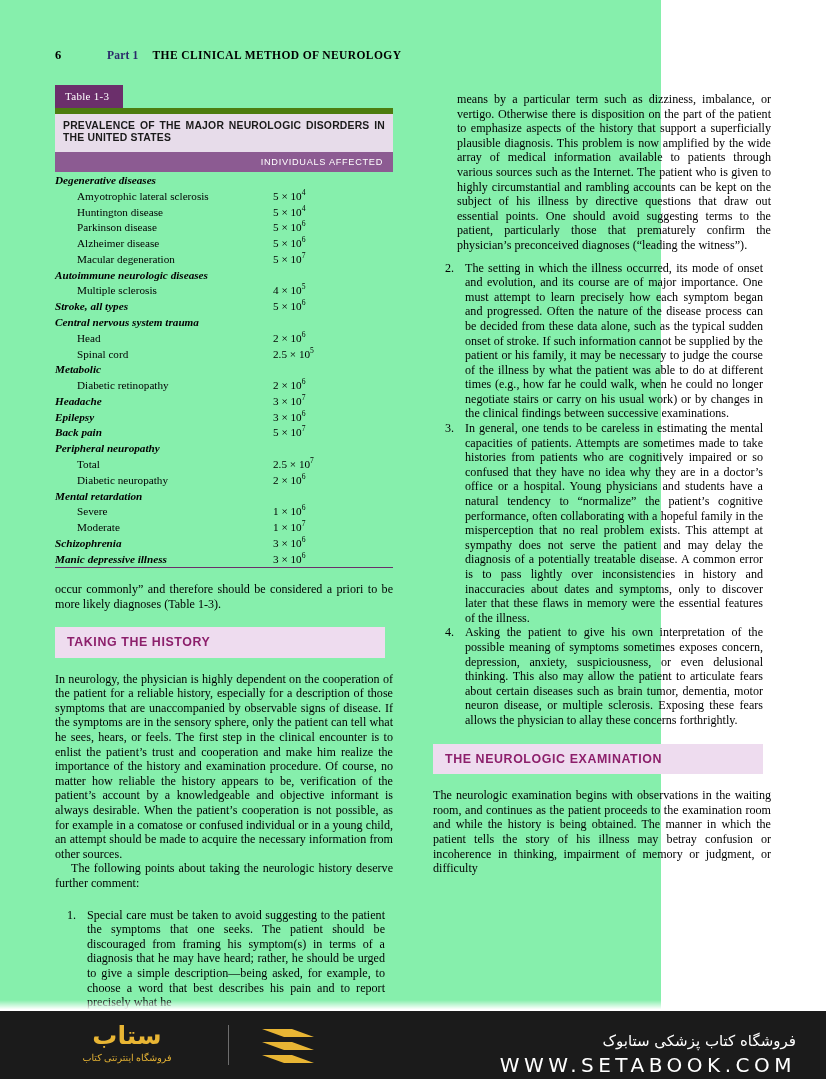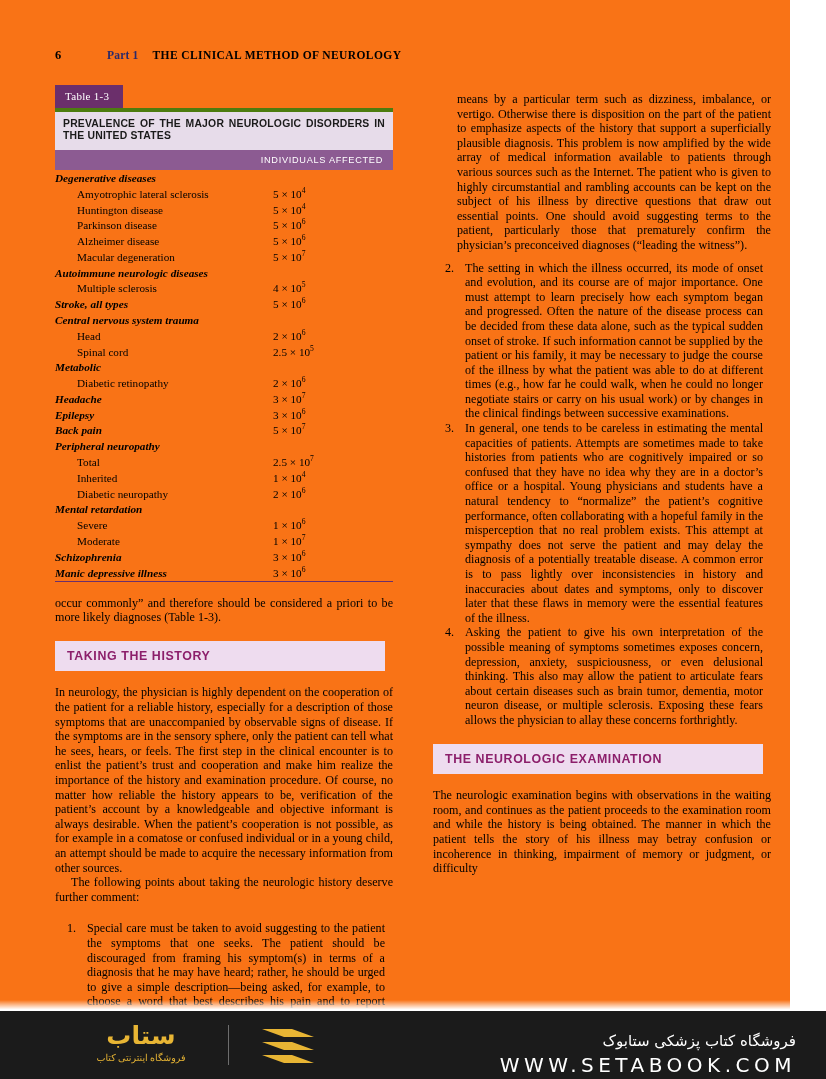--- a/index.html
+++ b/index.html
@@ -11,23 +11,23 @@
     height: 1079px;
     background: #ffffff;
     font-family: "Liberation Serif", serif;
     color: #000000;
     position: relative;
     overflow: hidden;
   }
   .page {
     position: absolute;
     left: 0; top: 0;
-    width: 790px;
+    width: 661px;
     height: 1011px;
-    background: #f97316;
+    background: #86efac;
   }
   
   .running-head {
     position: absolute;
     left: 55px;
     top: 48px;
     width: 720px;
     font-family: "Liberation Serif", serif;
     font-size: 11.5px;
     font-weight: bold;
@@ -76,21 +76,21 @@
     display: inline-block;
     background: #6b2f6b;
     color: #ffffff;
     font-family: "Liberation Serif", serif;
     font-size: 11px;
     padding: 4px 14px 4px 10px;
     letter-spacing: 0.3px;
   }
   .tbl-title {
     background: #e7dcea;
-    border-top: 4px solid #4d7c0f;
+    border-top: 6px solid #4d7c0f;
     color: #1a1a1a;
     font-family: "Liberation Sans", sans-serif;
     font-size: 10.4px;
     font-weight: bold;
     letter-spacing: 0.2px;
     padding: 6px 8px 7px 8px;
     line-height: 12.6px;
   }
   .tbl-subhead {
     background: #8c5b92;
@@ -165,21 +165,21 @@
     position: absolute;
     left: 0;
     top: 1011px;
     width: 826px;
     height: 68px;
     background: #1b1b1b;
     color: #ffffff;
   }
   .f-logo-left {
     position: absolute;
-    left: 66px;
+    left: 52px;
     top: 10px;
     width: 150px;
     text-align: center;
     color: #e8b534;
   }
   .f-logo-left .fa-word {
     font-family: "DejaVu Sans", sans-serif;
     font-size: 25px;
     font-weight: bold;
     letter-spacing: 1px;
@@ -318,24 +318,20 @@
               <td class="label group">Back pain</td>
               <td class="val">5 × 10<sup>7</sup></td>
             </tr>
             <tr>
               <td class="label group">Peripheral neuropathy</td>
               <td class="val"></td>
             </tr>
             <tr>
               <td class="label indent">Total</td>
               <td class="val">2.5 × 10<sup>7</sup></td>
-            </tr>
-            <tr>
-              <td class="label indent">Inherited</td>
-              <td class="val">1 × 10<sup>4</sup></td>
             </tr>
             <tr>
               <td class="label indent">Diabetic neuropathy</td>
               <td class="val">2 × 10<sup>6</sup></td>
             </tr>
             <tr>
               <td class="label group">Mental retardation</td>
               <td class="val"></td>
             </tr>
             <tr>

